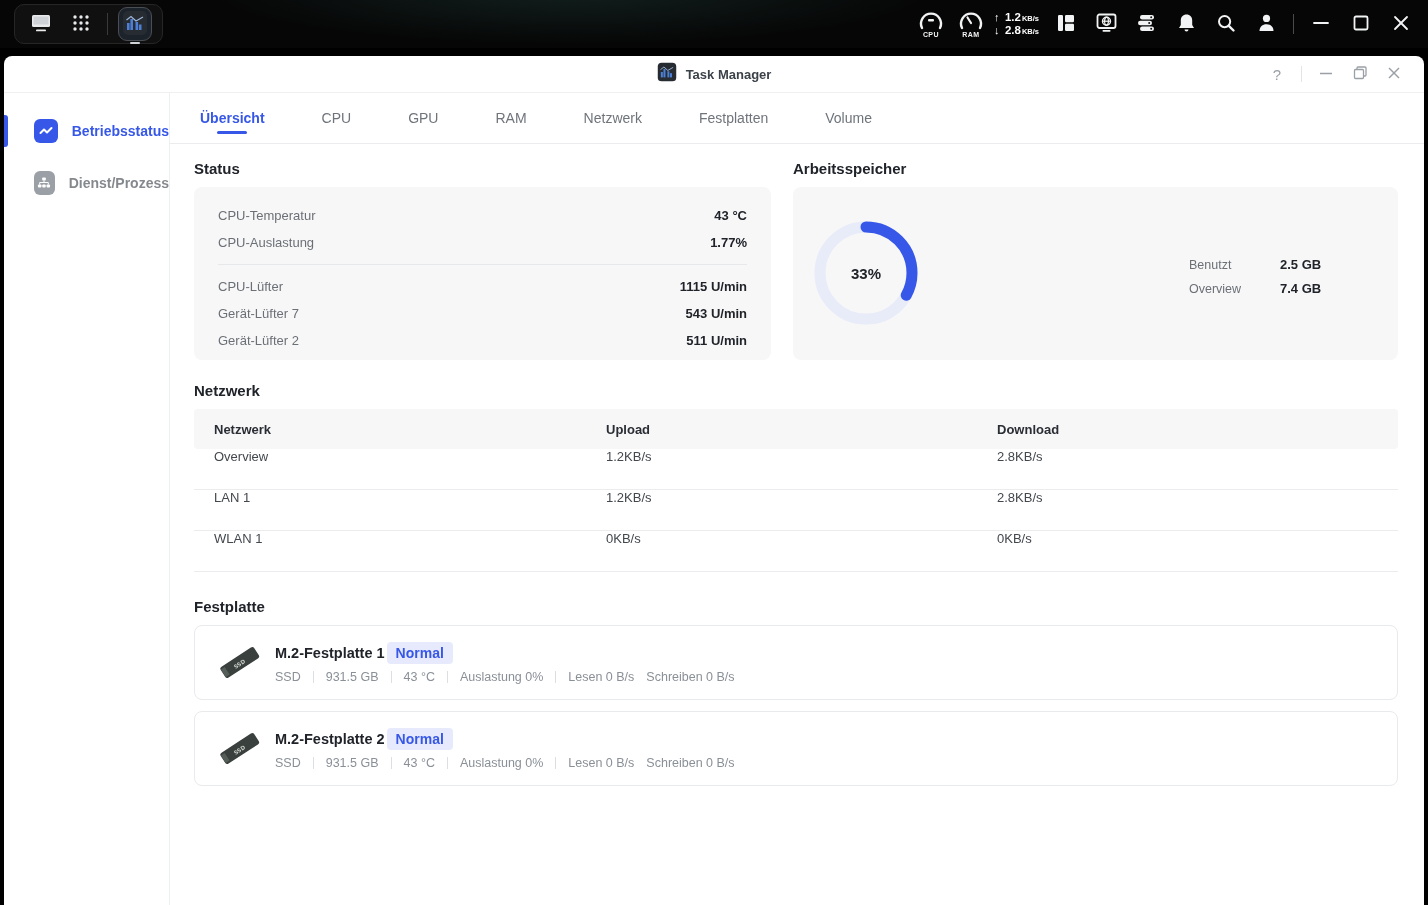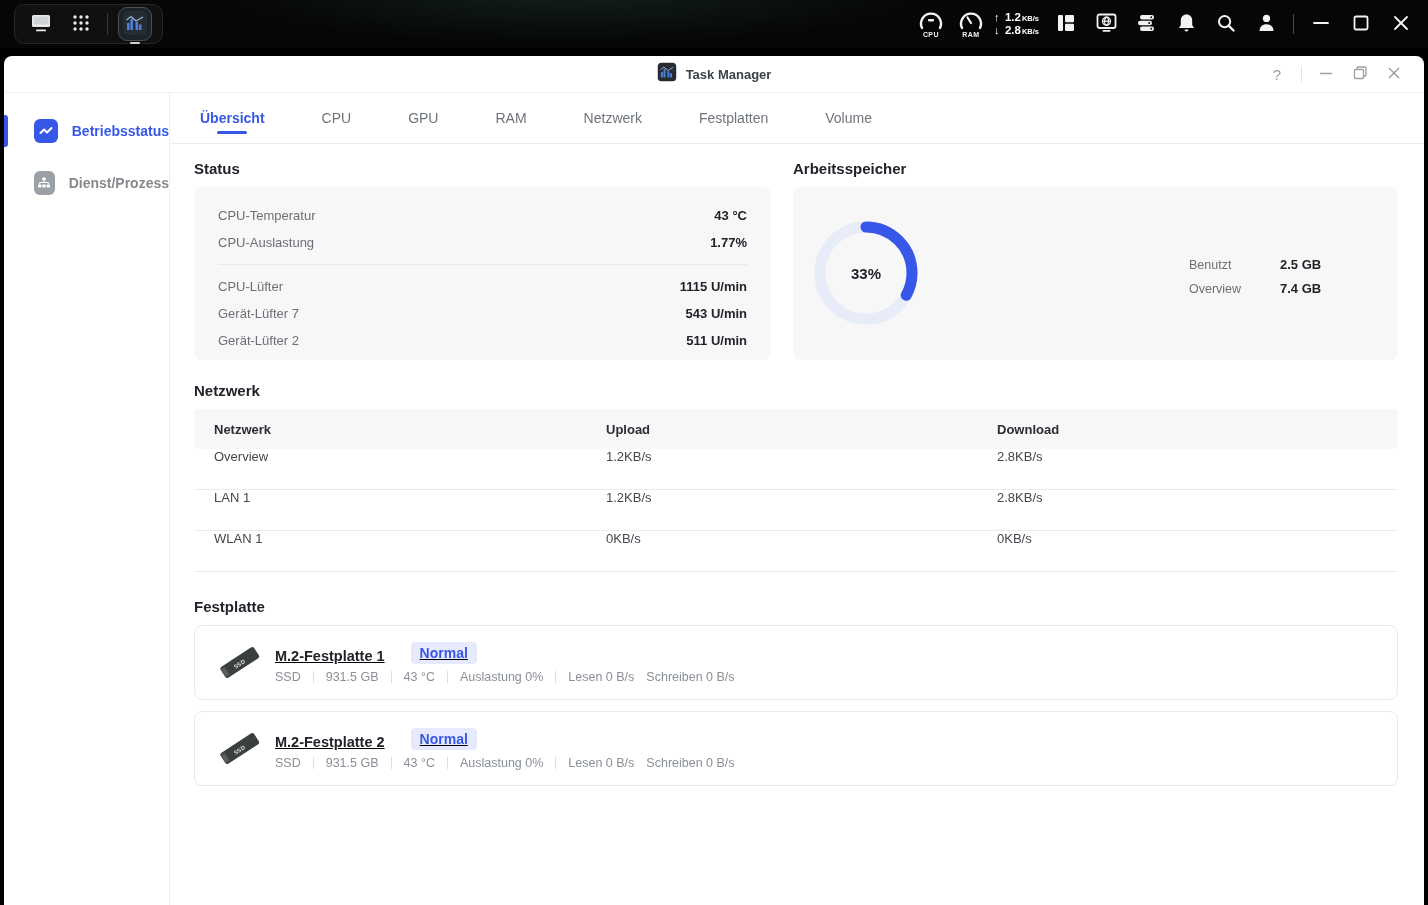--- a/index.html
+++ b/index.html
@@ -95,21 +95,21 @@
   .net-head { display:flex; align-items:center; height:40px; background:#f7f7f8; border-radius:4px; }
   .net-row-line { display:flex; align-items:flex-start; height:41px; border-bottom:1px solid #ececee; }
   .c1 { width:412px; padding-left:20px; } .c2 { width:391px; } .c3 { flex:1; }
   .net-head span { font-size:13px; color:#2a2e34; font-weight:bold; }
   .net-row-line span { font-size:13px; color:#43484e; }
 
   .disk-card { background:#fff; border:1px solid #e9eaec; border-radius:8px; height:75px;
     margin-bottom:11px; display:flex; align-items:center; padding-left:18px; }
   .disk-ico { width:54px; height:50px; flex:none; margin-right:8px; }
   .disk-info { display:flex; flex-direction:column; gap:6px; }
-  .disk-title-row { display:flex; align-items:flex-end; gap:26px;text-decoration:underline; }
+  .disk-title-row { display:flex; align-items:center; gap:2px; }
   .disk-name { font-size:14.5px; font-weight:bold; color:#20242a; }
   .disk-badge { background:#e7eafc; color:#3657e8; font-size:14px; font-weight:bold;
     padding:3px 9px; border-radius:4px; }
   .disk-meta { display:flex; align-items:center; gap:12px; }
   .disk-meta span.m { font-size:12.5px; color:#8a9097; }
   .meta-sep { width:1px; height:12px; background:#dcdee2; }
 </style>
 </head>
 <body>
 

